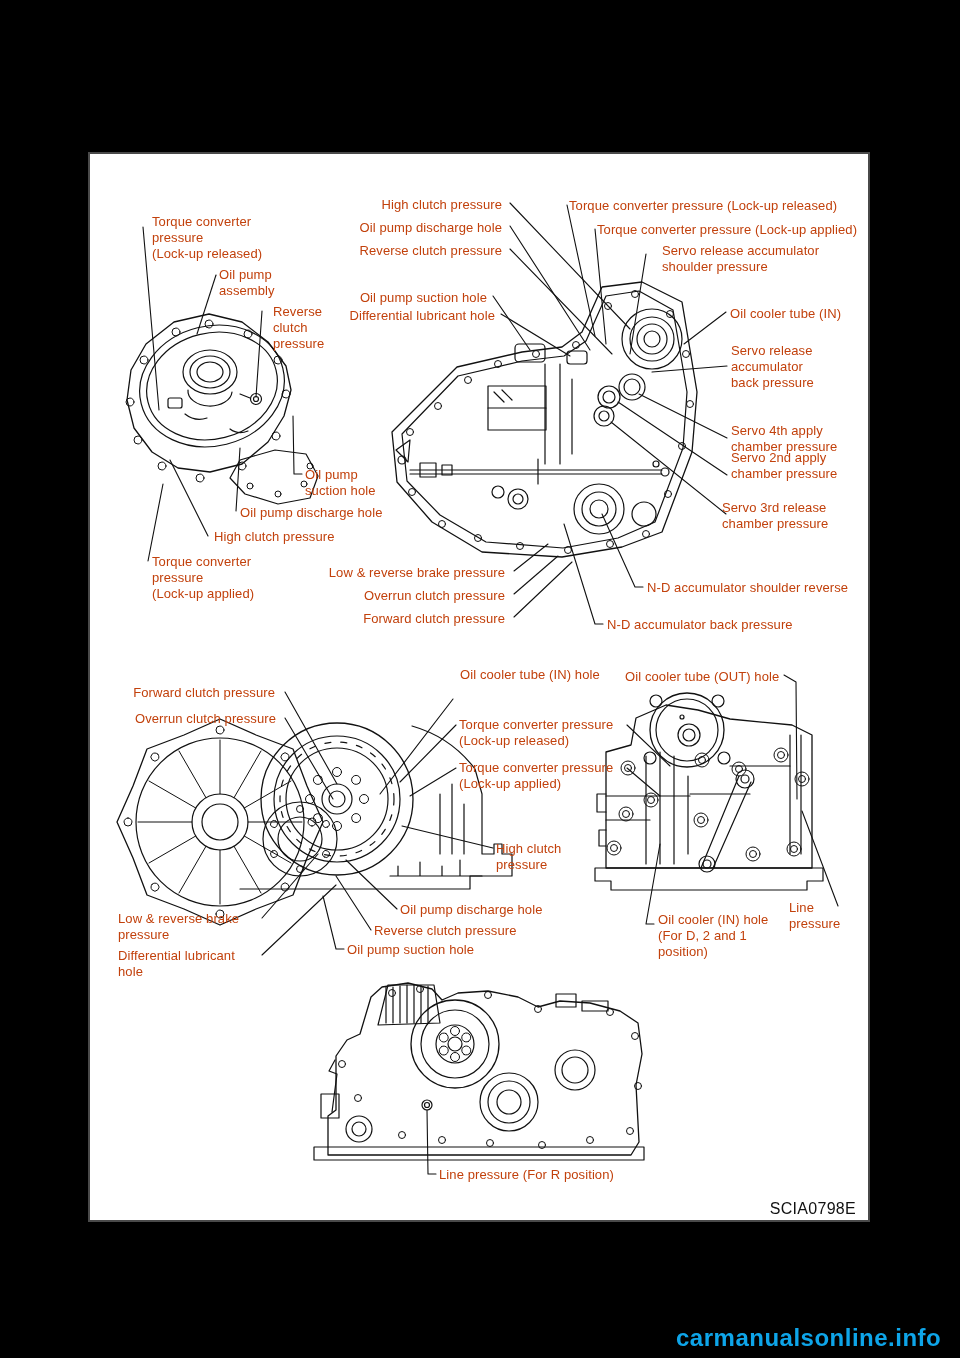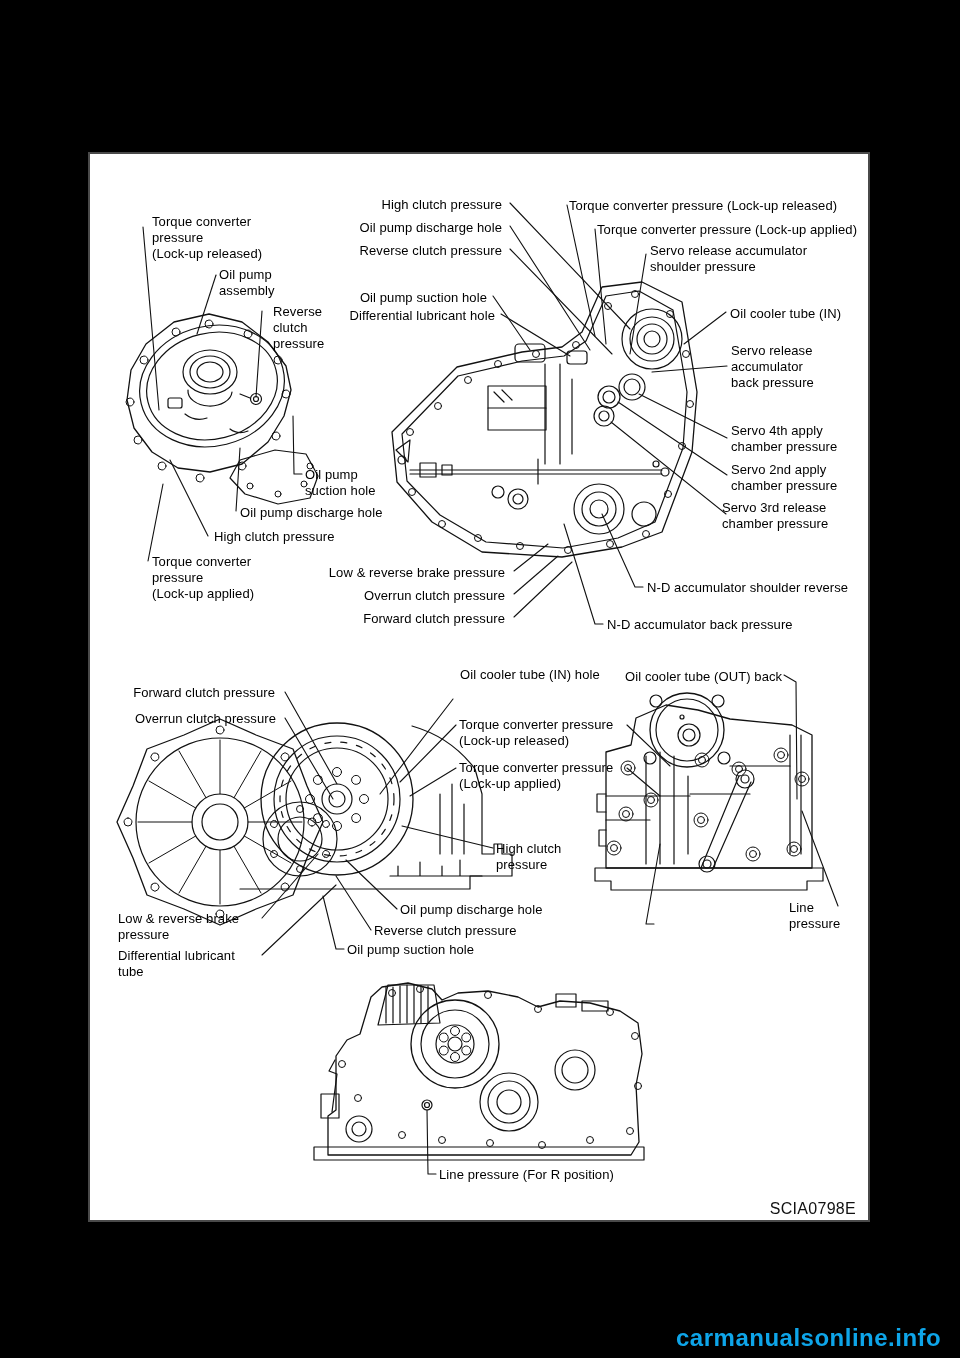--- a/index.html
+++ b/index.html
@@ -6,21 +6,21 @@
   body{
     width:960px;height:1358px;position:relative;background:#000;
     font-family:"Liberation Sans","DejaVu Sans",sans-serif;overflow:hidden;
   }
   .paper{
     position:absolute;left:88px;top:152px;width:778px;height:1066px;
     background:#fff;border:2px solid #4a4a4a;
   }
   .art{position:absolute;left:0;top:0;}
   .lbl{
-    position:absolute;font-size:13px;line-height:16px;color:#000000;
+    position:absolute;font-size:13px;line-height:16px;color:#c2410c;
     white-space:pre-line;letter-spacing:.1px;
   }
   .r{text-align:right;}
   .code{
     position:absolute;right:12px;top:1046px;font-size:16px;color:#111;
     letter-spacing:.3px;
   }
   .watermark{
     position:absolute;left:676px;top:1324px;font-size:24px;font-weight:bold;
     color:#0ea5e9;letter-spacing:.5px;
@@ -334,29 +334,29 @@
   <div class="lbl" style="left:183px;top:150px">Reverse
 clutch
 pressure</div>
   <div class="lbl r" style="right:366px;top:43px">High clutch pressure</div>
   <div class="lbl r" style="right:366px;top:66px">Oil pump discharge hole</div>
   <div class="lbl r" style="right:366px;top:89px">Reverse clutch pressure</div>
   <div class="lbl r" style="right:381px;top:136px">Oil pump suction hole</div>
   <div class="lbl r" style="right:373px;top:154px">Differential lubricant hole</div>
   <div class="lbl" style="left:479px;top:44px">Torque converter pressure (Lock-up released)</div>
   <div class="lbl" style="left:507px;top:68px">Torque converter pressure (Lock-up applied)</div>
-  <div class="lbl" style="left:560px;top:89px">Servo release accumulator
+  <div class="lbl" style="left:572px;top:89px">Servo release accumulator
 shoulder pressure</div>
   <div class="lbl" style="left:640px;top:152px">Oil cooler tube (IN)</div>
   <div class="lbl" style="left:641px;top:189px">Servo release
 accumulator
 back pressure</div>
   <div class="lbl" style="left:641px;top:269px">Servo 4th apply
 chamber pressure</div>
-  <div class="lbl" style="left:641px;top:308px">Servo 2nd apply
+  <div class="lbl" style="left:641px;top:296px">Servo 2nd apply
 chamber pressure</div>
   <div class="lbl" style="left:632px;top:346px">Servo 3rd release
 chamber pressure</div>
   <div class="lbl" style="left:557px;top:426px">N-D accumulator shoulder reverse</div>
   <div class="lbl" style="left:517px;top:463px">N-D accumulator back pressure</div>
   <div class="lbl" style="left:215px;top:313px">Oil pump
 suction hole</div>
   <div class="lbl" style="left:150px;top:351px">Oil pump discharge hole</div>
   <div class="lbl" style="left:124px;top:375px">High clutch pressure</div>
   <div class="lbl" style="left:62px;top:400px">Torque converter
@@ -374,22 +374,25 @@
   <div class="lbl" style="left:369px;top:606px">Torque converter pressure
 (Lock-up applied)</div>
   <div class="lbl" style="left:406px;top:687px">High clutch
 pressure</div>
   <div class="lbl" style="left:310px;top:748px">Oil pump discharge hole</div>
   <div class="lbl" style="left:284px;top:769px">Reverse clutch pressure</div>
   <div class="lbl" style="left:257px;top:788px">Oil pump suction hole</div>
   <div class="lbl" style="left:28px;top:757px">Low &amp; reverse brake
 pressure</div>
   <div class="lbl" style="left:28px;top:794px">Differential lubricant
-tube</div>
-  <div class="lbl" style="left:535px;top:515px">Oil cooler tube (OUT) back</div>
+hole</div>
+  <div class="lbl" style="left:535px;top:515px">Oil cooler tube (OUT) hole</div>
+  <div class="lbl" style="left:568px;top:758px">Oil cooler (IN) hole
+(For D, 2 and 1
+position)</div>
   <div class="lbl" style="left:699px;top:746px">Line
 pressure</div>
 
   <div class="lbl" style="left:349px;top:1013px">Line pressure (For R position)</div>
 
   <div class="code">SCIA0798E</div>
 </div>
 
 <div class="watermark">carmanualsonline.info</div>
 

